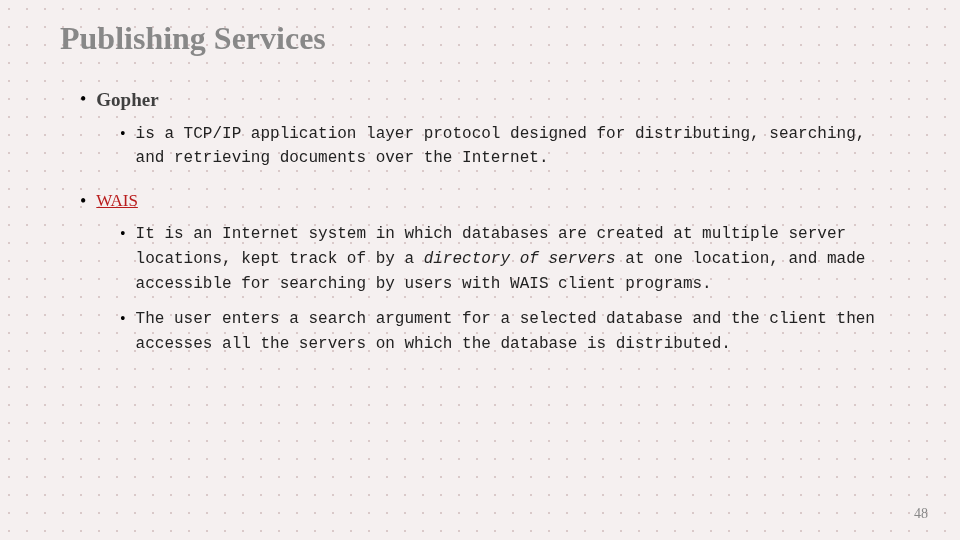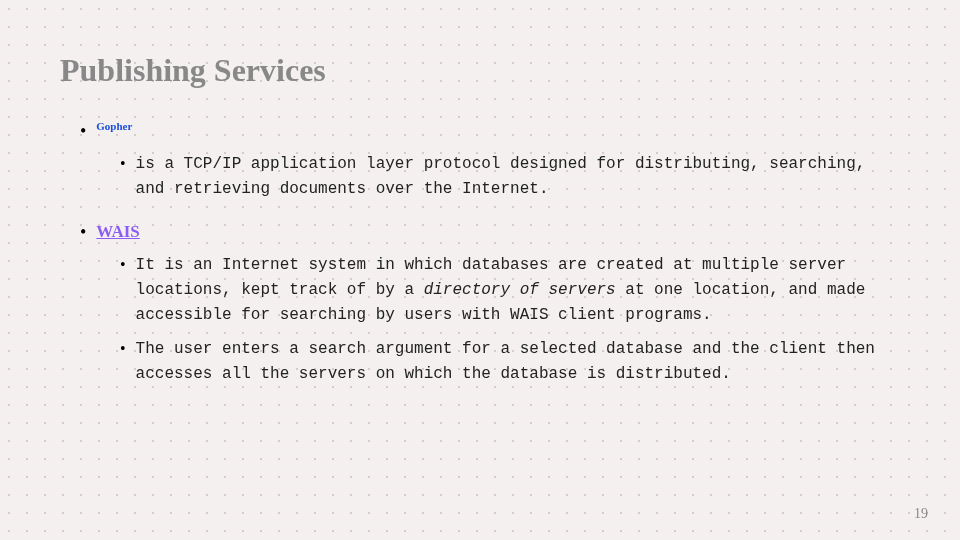--- a/index.html
+++ b/index.html
@@ -15,21 +15,21 @@
       background-image: radial-gradient(circle, #d9c9c9 1px, transparent 1px);
       background-size: 18px 18px;
       font-family: Georgia, 'Times New Roman', serif;
       overflow: hidden;
       position: relative;
     }
 
     .slide-container {
       width: 960px;
       height: 540px;
-      padding: 52px 60px 40px 60px;
+      padding: 20px 60px 40px 60px;
       position: relative;
     }
 
     .slide-title {
       font-size: 32px;
       font-weight: bold;
       color: #888888;
       margin-bottom: 30px;
       font-family: Georgia, serif;
     }
@@ -49,30 +49,30 @@
     }
 
     .bullet-dot {
       font-size: 18px;
       margin-right: 10px;
       line-height: 1.4;
       flex-shrink: 0;
     }
 
     .bullet-label-gopher {
-      font-size: 11px;
+      font-size: 19px;
       font-weight: bold;
-      color: #1d4ed8;
+      color: #404040;
       line-height: 1.4;
     }
 
     .bullet-label-wais {
       font-size: 17px;
-      font-weight: bold;
-      color: #8b5cf6;
+      font-weight: normal;
+      color: #b91c1c;
       line-height: 1.4;
       text-decoration: underline;
     }
 
     .sub-items {
       padding-left: 40px;
       margin-top: 4px;
     }
 
     .sub-item {
@@ -142,15 +142,15 @@
         </div>
         <div class="sub-item">
           <span class="sub-bullet">•</span>
           <span class="sub-text">The user enters a search argument for a selected database and the client then accesses all the servers on which the database is distributed.</span>
         </div>
       </div>
     </div>
 
   </div>
 
-  <div class="page-number">19</div>
+  <div class="page-number">48</div>
 
 </div>
 
 </body></html>

